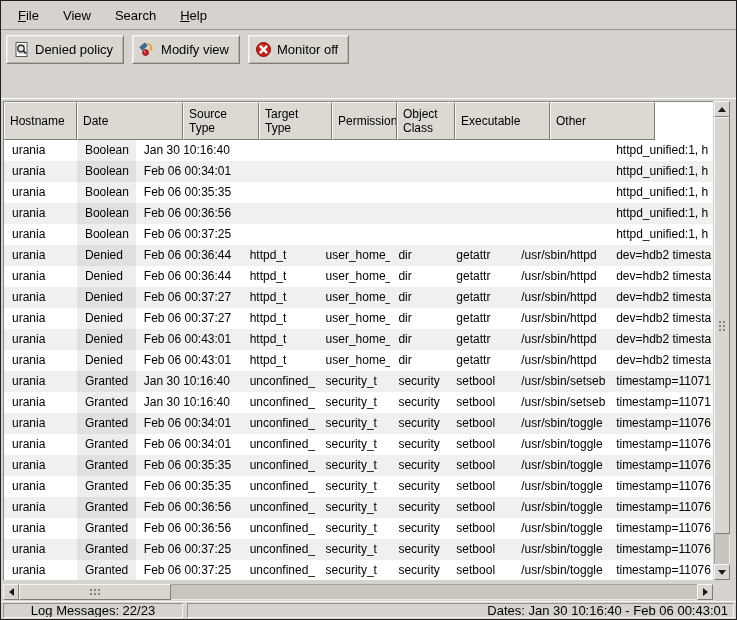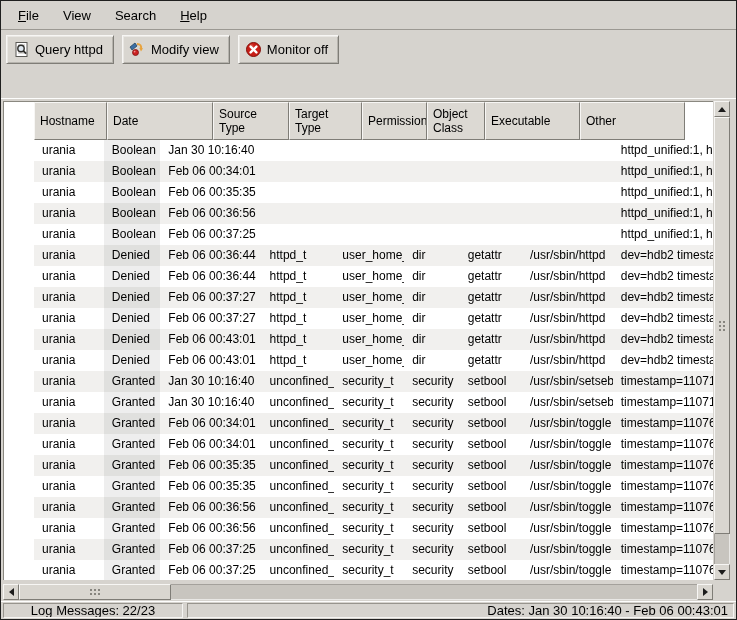--- a/index.html
+++ b/index.html
@@ -16,21 +16,21 @@
   .tbutton{display:flex;align-items:center;gap:5px;height:29px;padding:0 10px 0 6px;font-size:13px;color:#000;background:#d9d6d0;border:1px solid;border-color:#f7f6f4 #7f7d77 #7f7d77 #f7f6f4;box-shadow:inset 1px 1px 0 #e9e7e3, inset -1px -1px 0 #b6b3ad;box-sizing:border-box;}
   .tbutton svg{display:block;}
 
   
   .tabrow{position:absolute;left:0;top:66px;width:735px;height:31px;display:flex;align-items:flex-end;padding-left:2px;box-sizing:border-box;}
   .tab{height:30px;display:flex;align-items:center;gap:11px;padding:0 9px 0 13px;font-size:13px;background:#d6d3ce;border:1px solid;border-color:#ffffff #7f7d77 #d6d3ce #ffffff;border-radius:3px 3px 0 0;box-sizing:border-box;}
   .tab-close{width:22px;height:20px;display:flex;align-items:center;justify-content:center;font-size:11px;font-weight:bold;color:#111;background:#d9d6d0;border:1px solid;border-color:#f7f6f4 #7f7d77 #7f7d77 #f7f6f4;box-sizing:border-box;}
 
   
   .content{position:absolute;left:0;top:97px;width:735px;height:503px;border-top:1px solid #fdfdfc;box-sizing:border-box;}
-  .tableframe{position:absolute;left:2px;top:2px;width:710px;height:479px;background:#fff;border-left:1px solid #8a8880;border-top:1px solid #8a8880;box-sizing:border-box;overflow:hidden;padding-left:30px;}
+  .tableframe{position:absolute;left:2px;top:2px;width:710px;height:479px;background:#fff;border-left:1px solid #8a8880;border-top:1px solid #8a8880;box-sizing:border-box;overflow:hidden;}
   .thead{display:flex;height:38px;}
   .hcell{display:flex;flex-direction:column;justify-content:center;padding:0 2px 0 5px;font-size:12px;color:#000;background:#dcd9d3;border:1px solid;border-color:#f7f6f4 #7f7d77 #7f7d77 #f7f6f4;box-sizing:border-box;overflow:hidden;white-space:nowrap;line-height:14px;}
   .hline{display:flex;align-items:center;gap:7px;}
   .sort-arrow{font-size:8px;color:#3f3e3a;line-height:10px;}
   .rows{height:441px;overflow:hidden;}
   .trow{display:flex;height:21px;background:#ffffff;}
   .trow.stripe{background:#f1f0ee;}
   .tcell{font-size:12px;line-height:21px;color:#000;padding-left:8px;box-sizing:border-box;overflow:hidden;white-space:nowrap;}
   .tcell.sorted{background:rgba(0,0,0,0.065);}
 
@@ -73,21 +73,21 @@
     <div class="tbutton">
       <span>
         <svg width="17" height="17" viewBox="0 0 17 17">
           <rect x="3" y="1.5" width="11" height="14" fill="#ffffff" stroke="#5a5955" stroke-width="1"></rect>
           <line x1="5" y1="4" x2="12" y2="4" stroke="#b9b7b2" stroke-width="1"></line>
           <line x1="5" y1="12" x2="12" y2="12" stroke="#b9b7b2" stroke-width="1"></line>
           <circle cx="8" cy="7.5" r="3.2" fill="#dfe8f0" stroke="#2f2e2b" stroke-width="1.4"></circle>
           <line x1="10.3" y1="9.8" x2="13.2" y2="12.7" stroke="#2f2e2b" stroke-width="1.8"></line>
         </svg>
       </span>
-      <span>Query httpd</span>
+      <span>Denied policy</span>
     </div>
     <div class="tbutton">
       <span>
         <svg width="17" height="17" viewBox="0 0 17 17">
           <polygon points="1,6 6,2 8,5 3,9" fill="#3b6ea5" stroke="#23455f" stroke-width="0.8"></polygon>
           <path d="M8,3 Q13,3 12,8" fill="none" stroke="#e8a33d" stroke-width="2"></path>
           <polygon points="12,10.5 10.2,6.8 14,7.2" fill="#e8a33d"></polygon>
           <circle cx="6.5" cy="11.5" r="3" fill="#cc2222" stroke="#7c1212" stroke-width="0.8"></circle>
           <circle cx="5.6" cy="10.6" r="0.9" fill="#ef8d8d"></circle>
         </svg>

